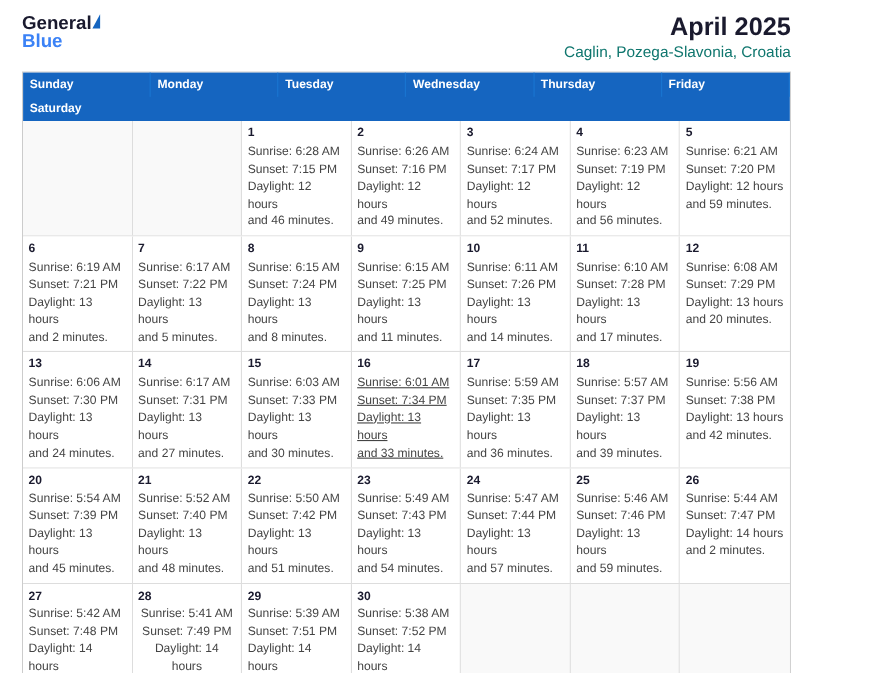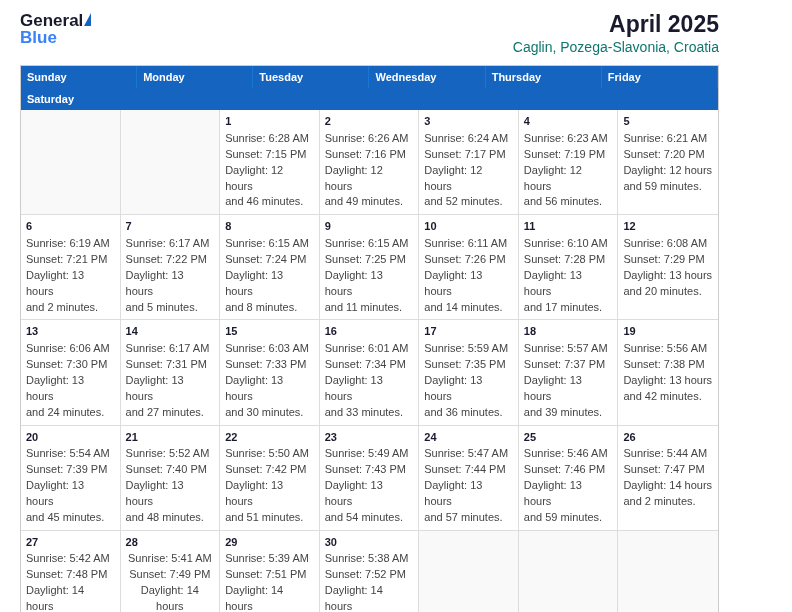--- a/index.html
+++ b/index.html
@@ -260,21 +260,21 @@
           </div>
           <div class="cal-cell">
             <span class="day-num">15</span>
             <div class="day-info" style="white-space: pre-line;">Sunrise: 6:03 AM
 Sunset: 7:33 PM
 Daylight: 13 hours
 and 30 minutes.</div>
           </div>
           <div class="cal-cell">
             <span class="day-num">16</span>
-            <div class="day-info" style="white-space: pre-line;">Sunrise: 6:01 AM
+            <div class="day-info" style="white-space: pre-line; text-decoration: underline;">Sunrise: 6:01 AM
 Sunset: 7:34 PM
 Daylight: 13 hours
 and 33 minutes.</div>
           </div>
           <div class="cal-cell">
             <span class="day-num">17</span>
             <div class="day-info" style="white-space: pre-line;">Sunrise: 5:59 AM
 Sunset: 7:35 PM
 Daylight: 13 hours
 and 36 minutes.</div>

